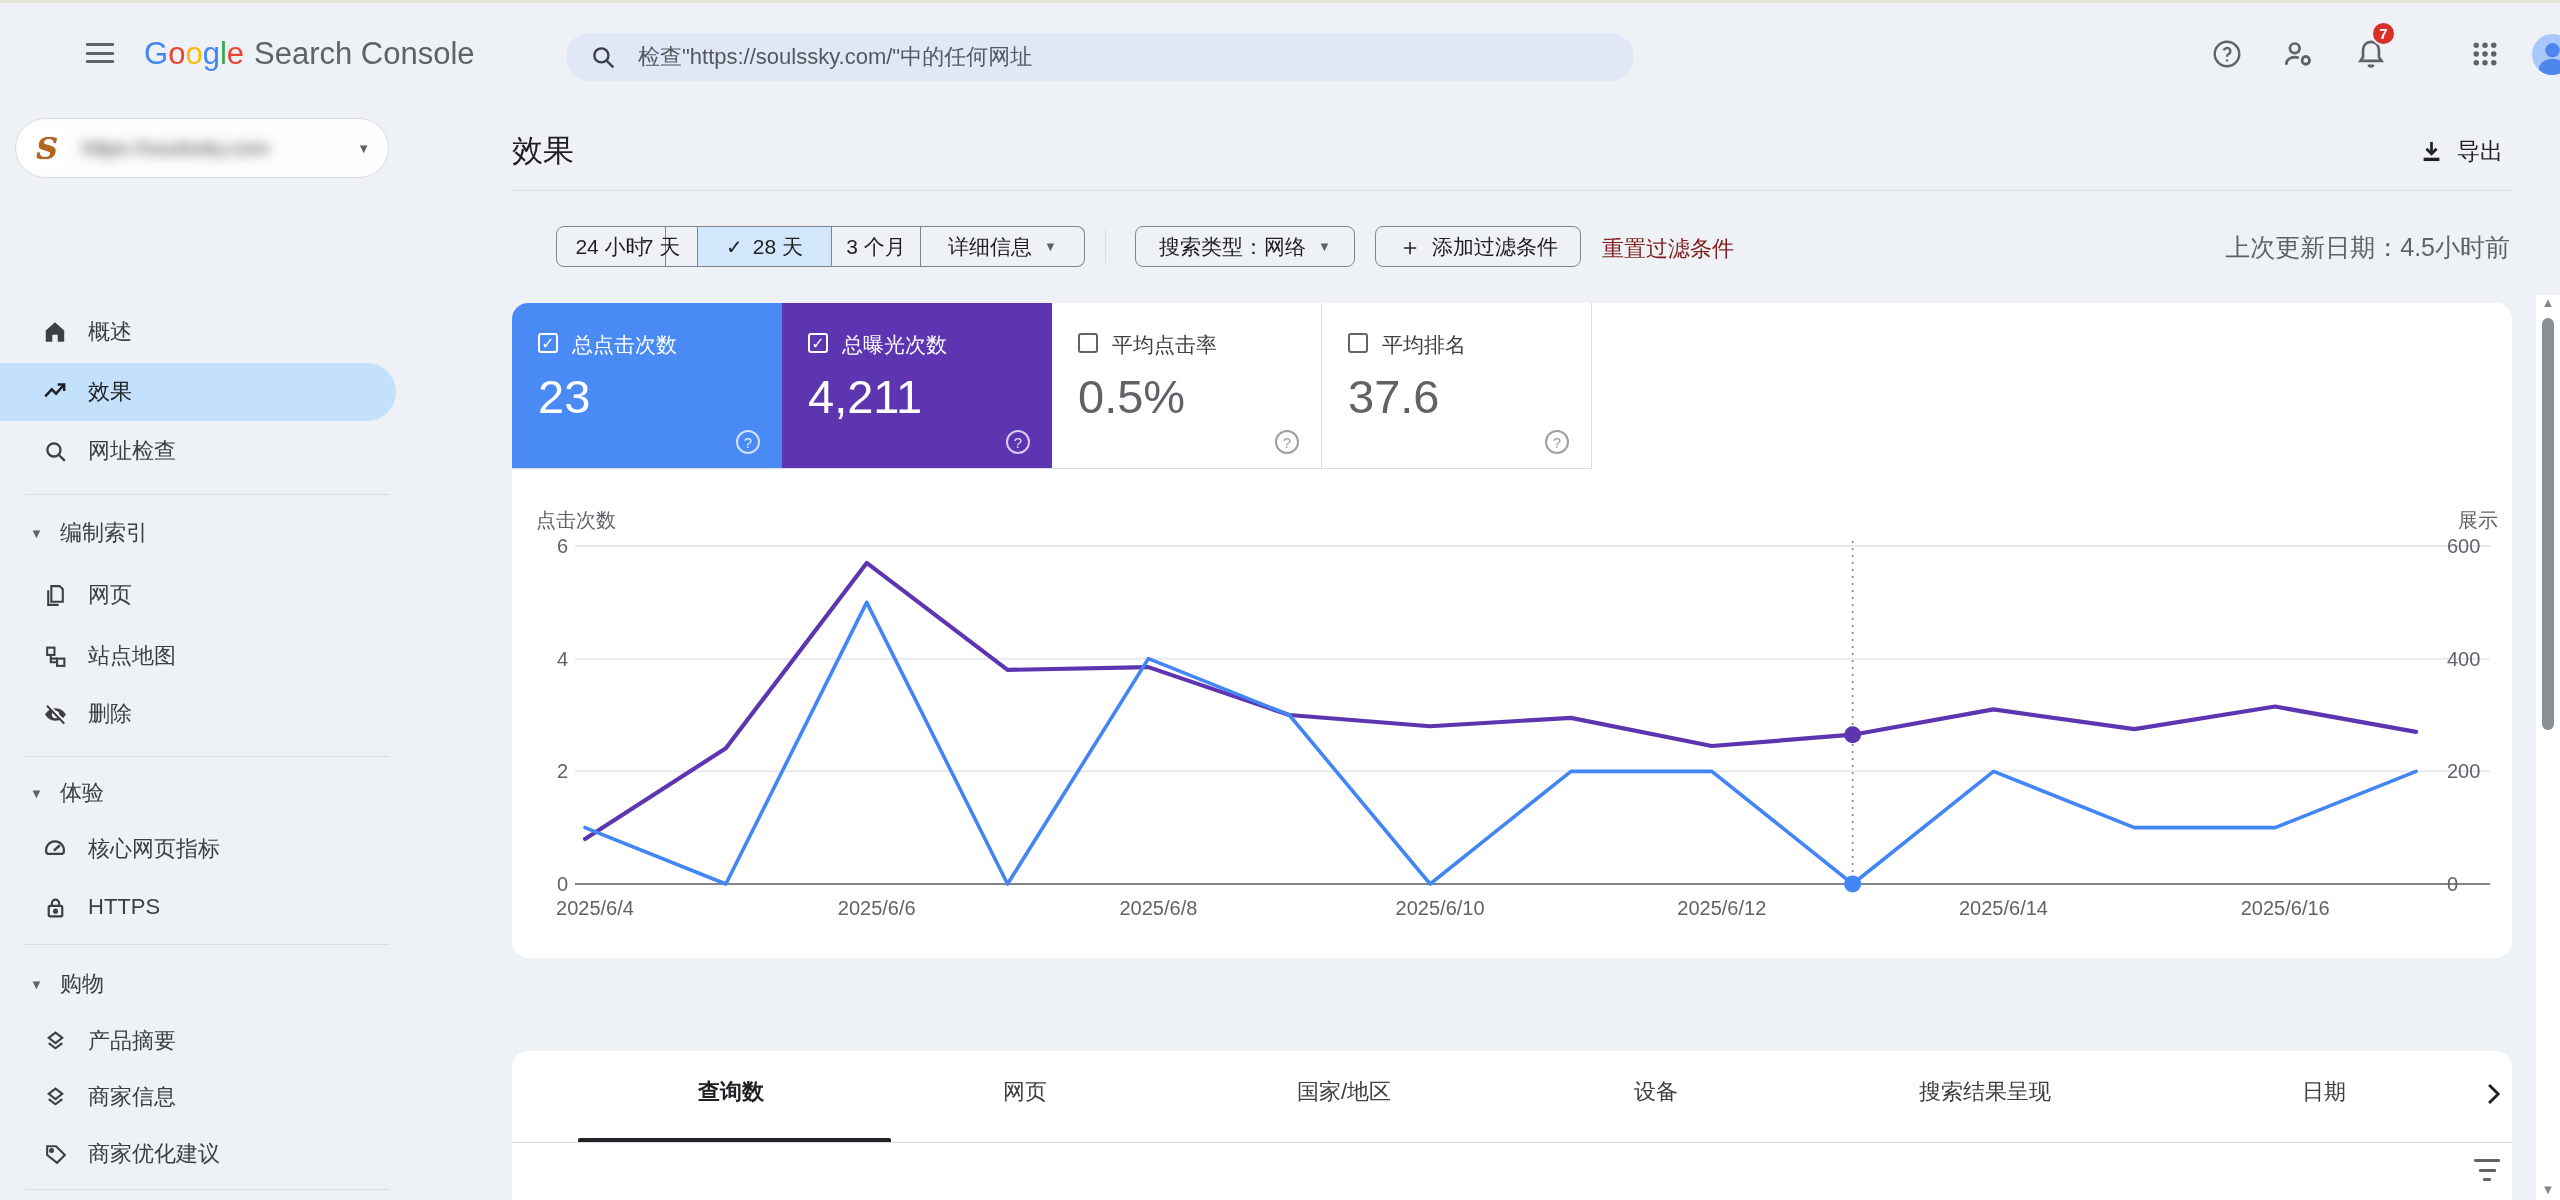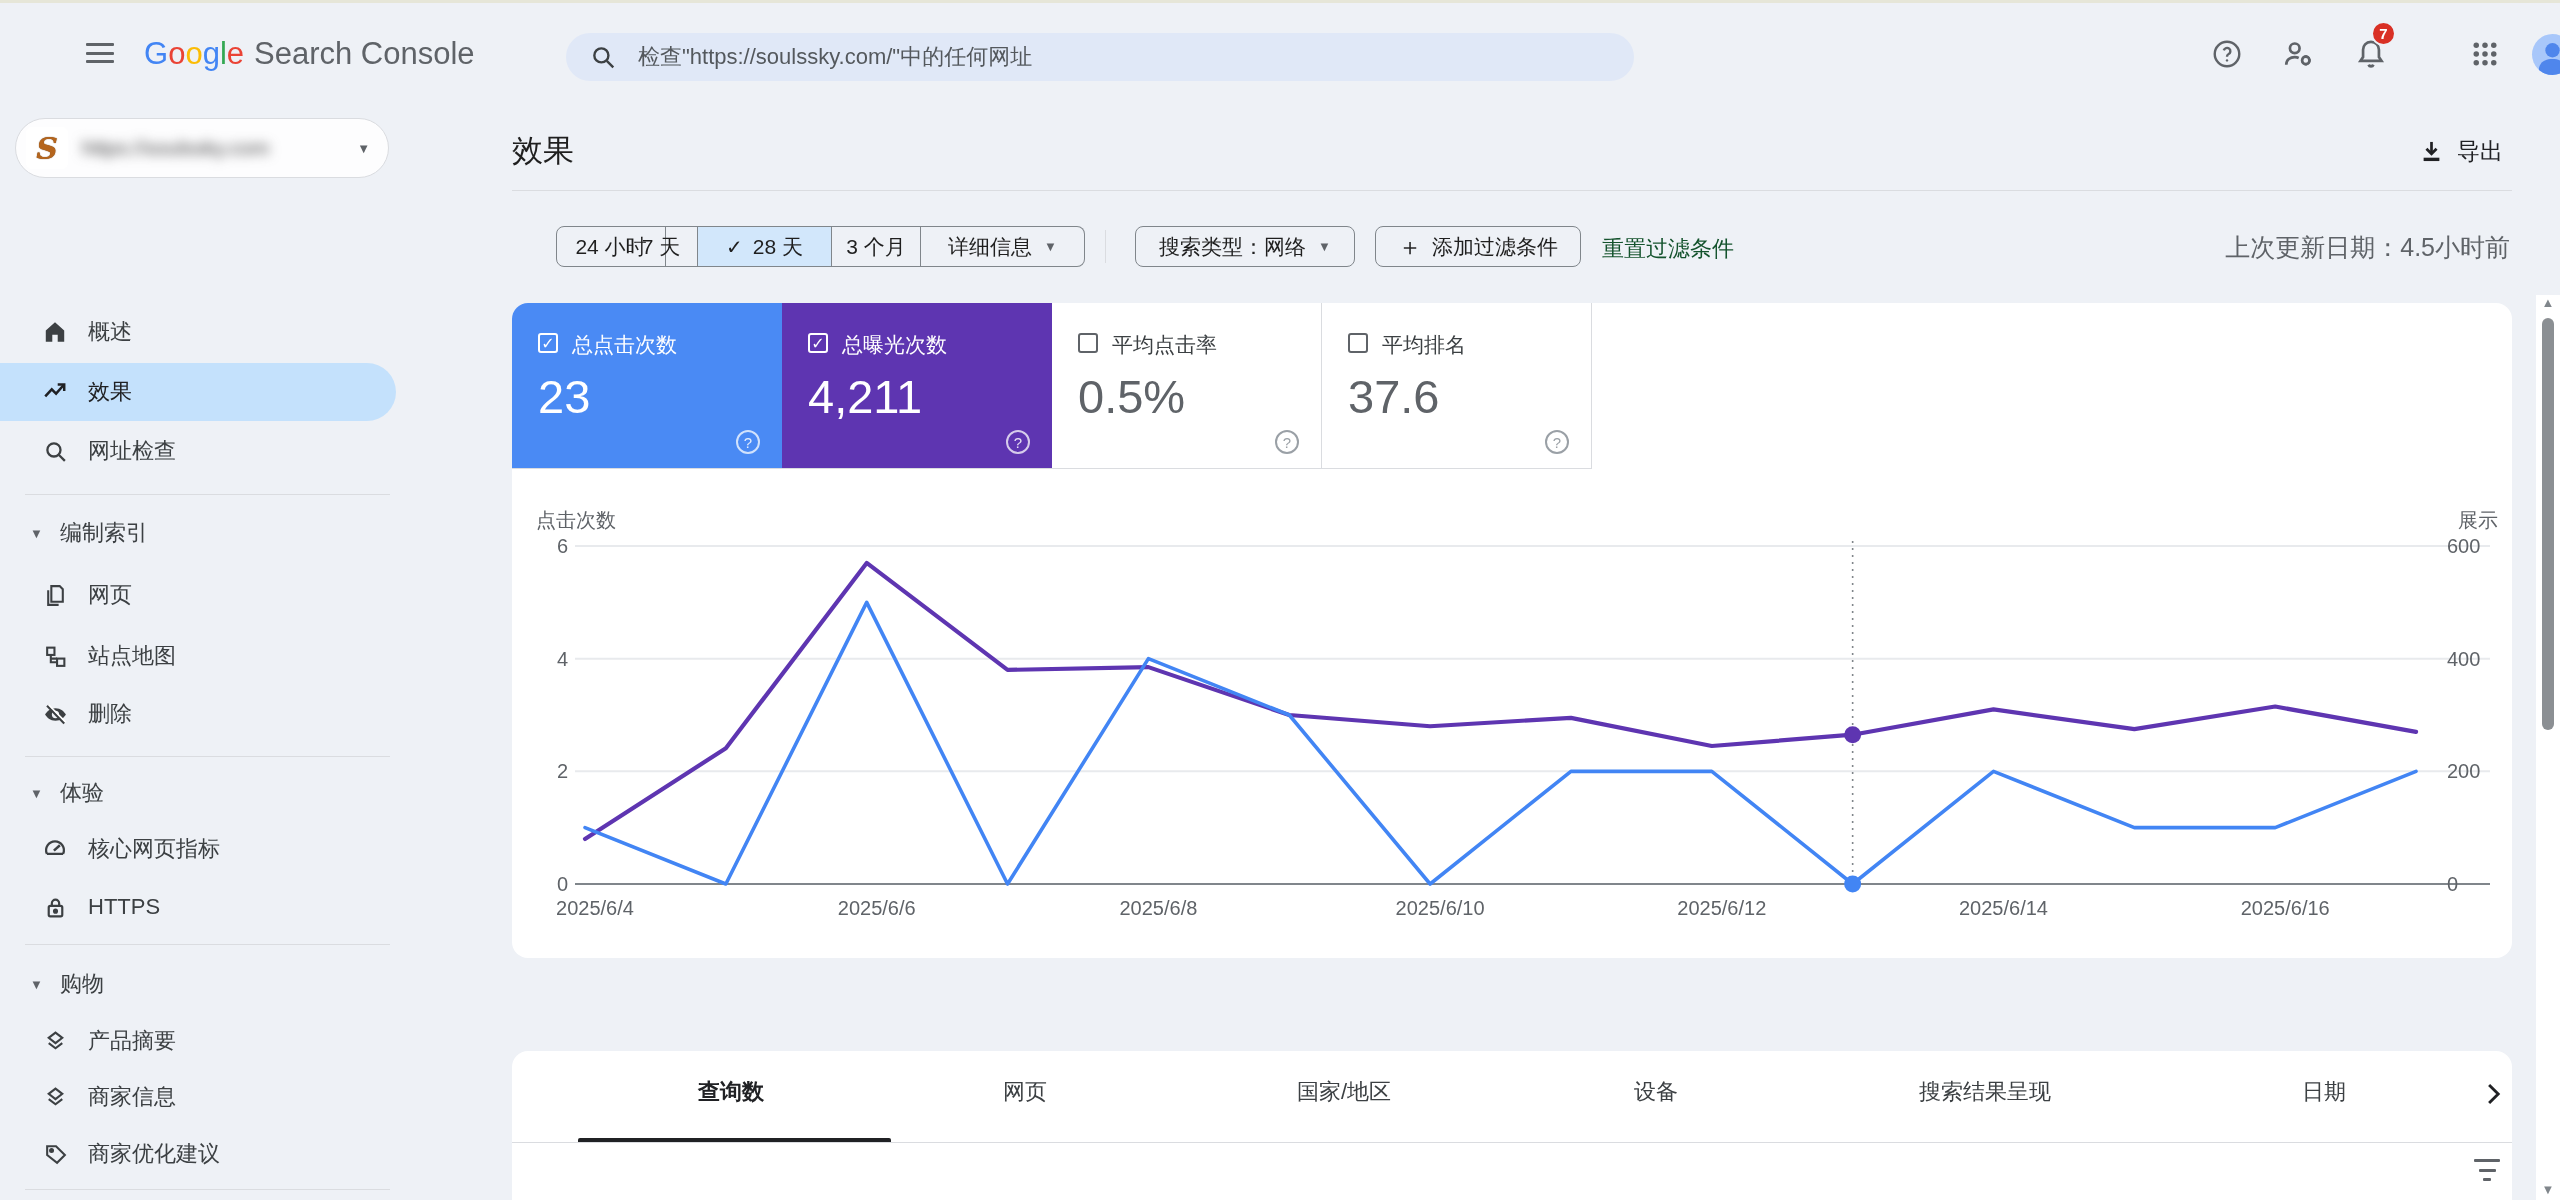--- a/index.html
+++ b/index.html
@@ -49,21 +49,21 @@
   
   .seg { position:absolute; top:226px; height:41px; display:flex; align-items:center; justify-content:center; font-size:21px; color:#1f1f1f; border:1px solid #80868b; cursor:pointer; background:transparent; }
   .seg.first { border-radius:8px 0 0 8px;margin-left:41px; }
   .seg.last { border-radius:0 8px 8px 0; }
   .seg.mid { border-left:none; }
   .seg.on { background:#d2e7fb; }
   .seg .check { margin-right:10px; font-size:20px; }
   .seg .caret { margin-left:12px; }
   #vsep { position:absolute; left:1105px; top:230px; width:1px; height:33px; background:#dadce0; }
   .fbtn { position:absolute; top:226px; height:41px; border:1px solid #80868b; border-radius:8px; display:flex; align-items:center; justify-content:center; font-size:21px; color:#1f1f1f; cursor:pointer; }
-  #resetlink { position:absolute; left:1602px; top:234px; font-size:22px; color:#14532d; font-weight:500; cursor:pointer; }
+  #resetlink { position:absolute; left:1602px; top:234px; font-size:22px; color:#7f1d1d; font-weight:500; cursor:pointer; }
   #lastupdated { position:absolute; top:231px; right:50px; font-size:25px; color:#5f6368; }
 
   
   #card { position:absolute; left:512px; top:303px; width:2000px; height:655px; background:#fff; border-radius:16px; }
   .metric { position:absolute; top:0; width:270px; height:165px; cursor:pointer; }
   .metric.white { background:#fff; }
   .metric .cb { position:absolute; left:26px; top:30px; width:20px; height:20px; border:2px solid #5f6368; border-radius:3px; display:flex; align-items:center; justify-content:center; font-size:16px; }
   .metric.colored .cb { border-color:#fff; color:#fff; }
   .metric .mlabel { position:absolute; left:60px; top:28px; font-size:21px; color:#3c4043; }
   .metric.colored .mlabel { color:#fff; }

